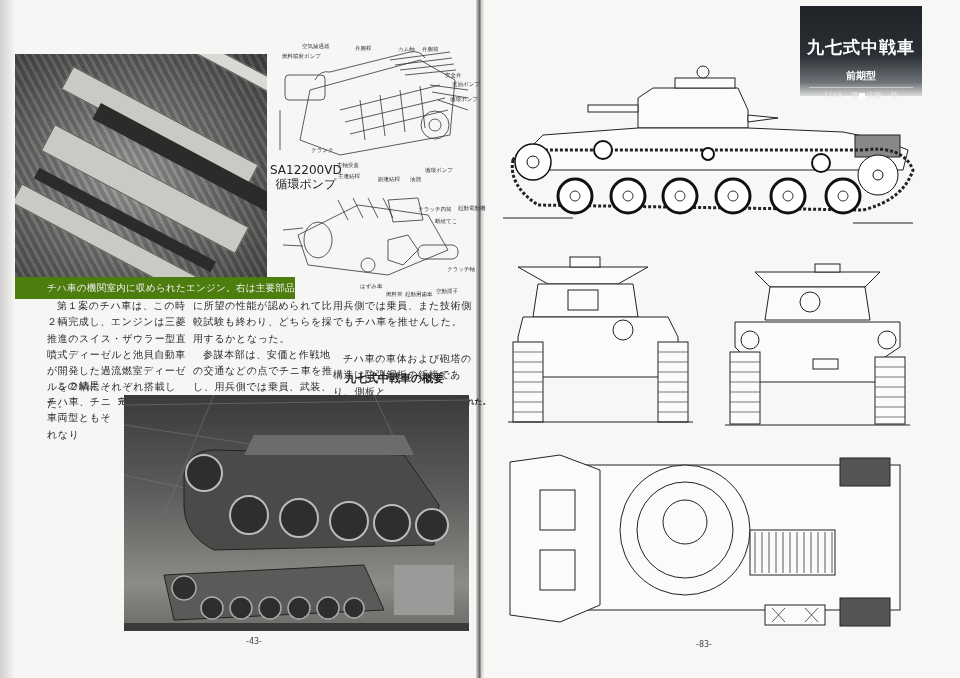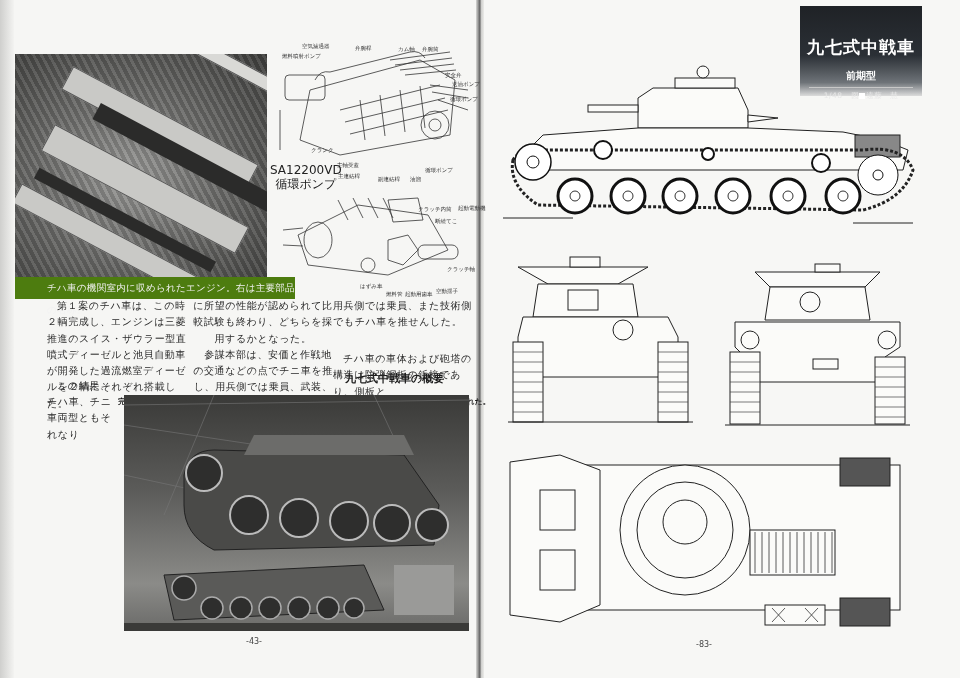--- a/index.html
+++ b/index.html
@@ -123,21 +123,21 @@
   <div class="diag-label" style="left:458px;top:205px;">起動電動機</div>
   <div class="diag-label" style="left:447px;top:266px;">クラッチ軸</div>
   <div class="diag-label" style="left:360px;top:283px;">はずみ車</div>
   <div class="diag-label" style="left:386px;top:291px;">燃料管</div>
   <div class="diag-label" style="left:405px;top:291px;">起動用歯車</div>
   <div class="diag-label" style="left:436px;top:288px;">空動揺手</div>
 
   <div class="col" style="left:47px;top:298px;width:142px;">
     <p>第１案のチハ車は、この時２輌完成し、エンジンは三菱推進のスイス・ザウラー型直噴式ディーゼルと池貝自動車が開発した過流燃室ディーゼルを２輌にそれぞれ搭載した。</p>
   </div>
-  <div class="col" style="left:193px;top:298px;width:140px;text-align:center;">
+  <div class="col" style="left:193px;top:298px;width:140px;">
     <p class="noindent">に所望の性能が認められて比較試験も終わり、どちらを採用するかとなった。</p>
     <p>参謀本部は、安価と作戦地の交通などの点でチニ車を推し、用兵側では乗員、武装、速度の点をあ</p>
   </div>
   <div class="col" style="left:333px;top:298px;width:140px;">
     <p class="noindent">用兵側では乗員、また技術側でもチハ車を推せんした。</p>
   </div>
   <div class="section-heading">九七式中戦車の概要</div>
   <div class="col" style="left:333px;top:351px;width:140px;">
     <p>チハ車の車体および砲塔の構造は防弾鋼板の鋲接であり、側板と</p>
   </div>

